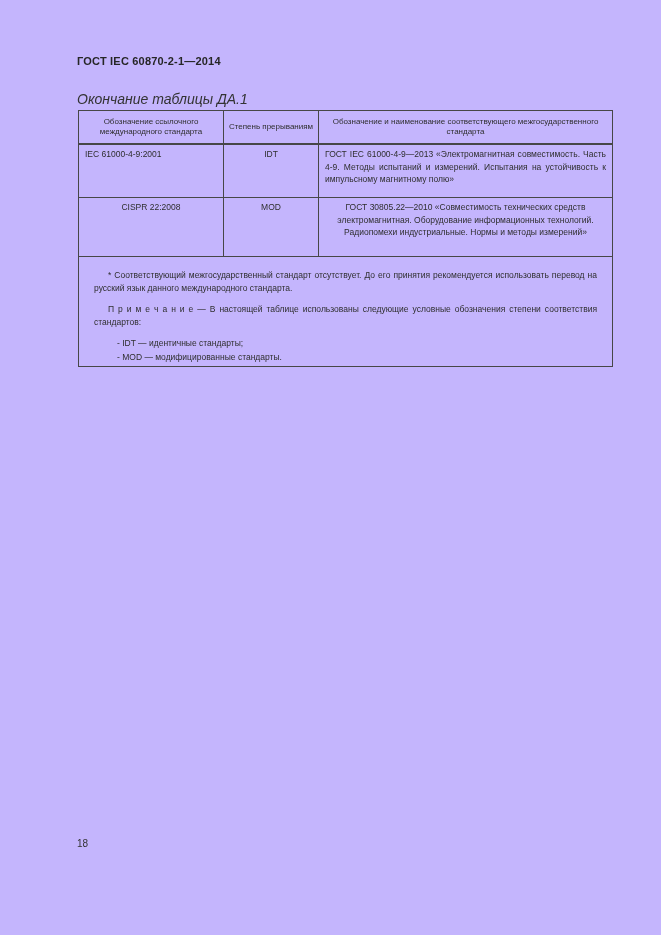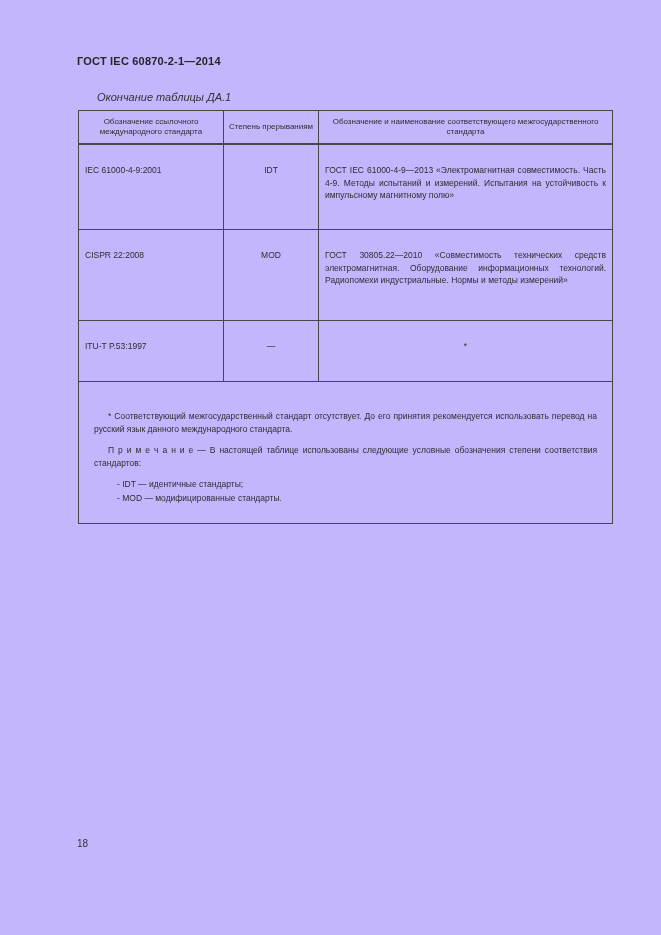--- a/index.html
+++ b/index.html
@@ -22,24 +22,23 @@
     top: 55px;
     font-size: 11px;
     font-weight: bold;
     letter-spacing: 0.2px;
     color: #262626;
   }
   .caption {
     position: absolute;
     left: 77px;
     top: 91px;
-    font-size: 11px;
+    font-size: 14px;
     font-style: italic;
     color: #333;
-    margin-left: 20px;
   }
   table.std {
     position: absolute;
     left: 78px;
     top: 110px;
     width: 534px;
     border-collapse: collapse;
     table-layout: fixed;
   }
   table.std td {
@@ -52,33 +51,33 @@
     font-size: 8px;
     line-height: 10.5px;
     text-align: center;
     vertical-align: middle;
     height: 28px;
     padding: 2px 4px;
     border-bottom-width: 2px;
   }
   table.std tbody td {
     vertical-align: top;
-    padding: 19px 6px;
+    padding: 3px 6px;
   }
   .col-ref  { width: 145px; }
   .col-deg  { width: 95px;  }
   .col-name { width: 294px; }
   td.cell-ref  { text-align: left; }
   td.cell-deg  { text-align: center; }
   td.cell-name { text-align: justify; padding-left: 7px; padding-right: 6px; }
   td.cell-name.center { text-align: center; }
   tr.r1 td { height: 46px; }
   tr.r2 td { height: 53px; }
   tr.r3 td { height: 57px; }
-  tr.r4 td { height: 52px; }
+  tr.r4 td { height: 52px; text-align: center; }
   tr.r5 td { height: 22px; }
   td.footnote {
     height: 86px;
     padding: 4px 8px 6px 8px;
   }
   .fn {
     margin: 9px;
     text-indent: 14px;
     text-align: justify;
     font-size: 8.5px;
@@ -124,25 +123,20 @@
       <tr class="r1">
         <td class="cell-ref">IEC 61000-4-9:2001</td>
         <td class="cell-deg">IDT</td>
         <td class="cell-name">ГОСТ IEC 61000-4-9—2013 «Электромагнитная совместимость. Часть 4-9. Методы испытаний и измерений. Испытания на устойчивость к импульсному магнитному полю»</td>
       </tr>
       <tr class="r4">
         <td class="cell-ref">CISPR 22:2008</td>
         <td class="cell-deg">MOD</td>
         <td class="cell-name">ГОСТ 30805.22—2010 «Совместимость технических средств электромагнитная. Оборудование информационных технологий. Радиопомехи индустриальные. Нормы и методы измерений»</td>
       </tr>
-      <tr class="r5">
-        <td class="cell-ref">ITU-T P.53:1997</td>
-        <td class="cell-deg">—</td>
-        <td class="cell-name center">*</td>
-      </tr>
       <tr>
         <td class="footnote" colspan="3">
           <p class="fn">* Соответствующий межгосударственный стандарт отсутствует. До его принятия рекомендуется использовать перевод на русский язык данного международного стандарта.</p>
           <p class="fn note">П р и м е ч а н и е — В настоящей таблице использованы следующие условные обозначения степени соответствия стандартов:</p>
           <p class="fn-item">- IDT — идентичные стандарты;</p>
           <p class="fn-item">- MOD — модифицированные стандарты.</p>
         </td>
       </tr>
     </tbody>
   </table>

